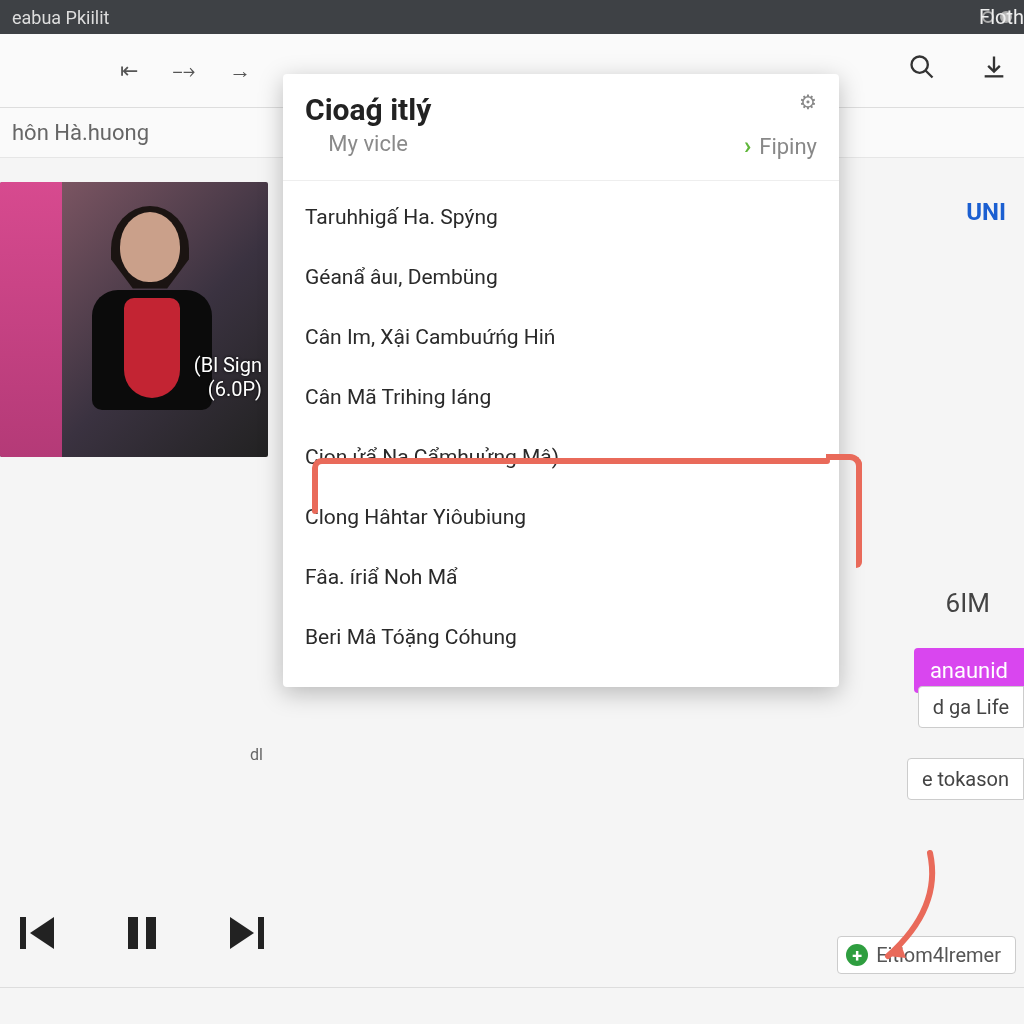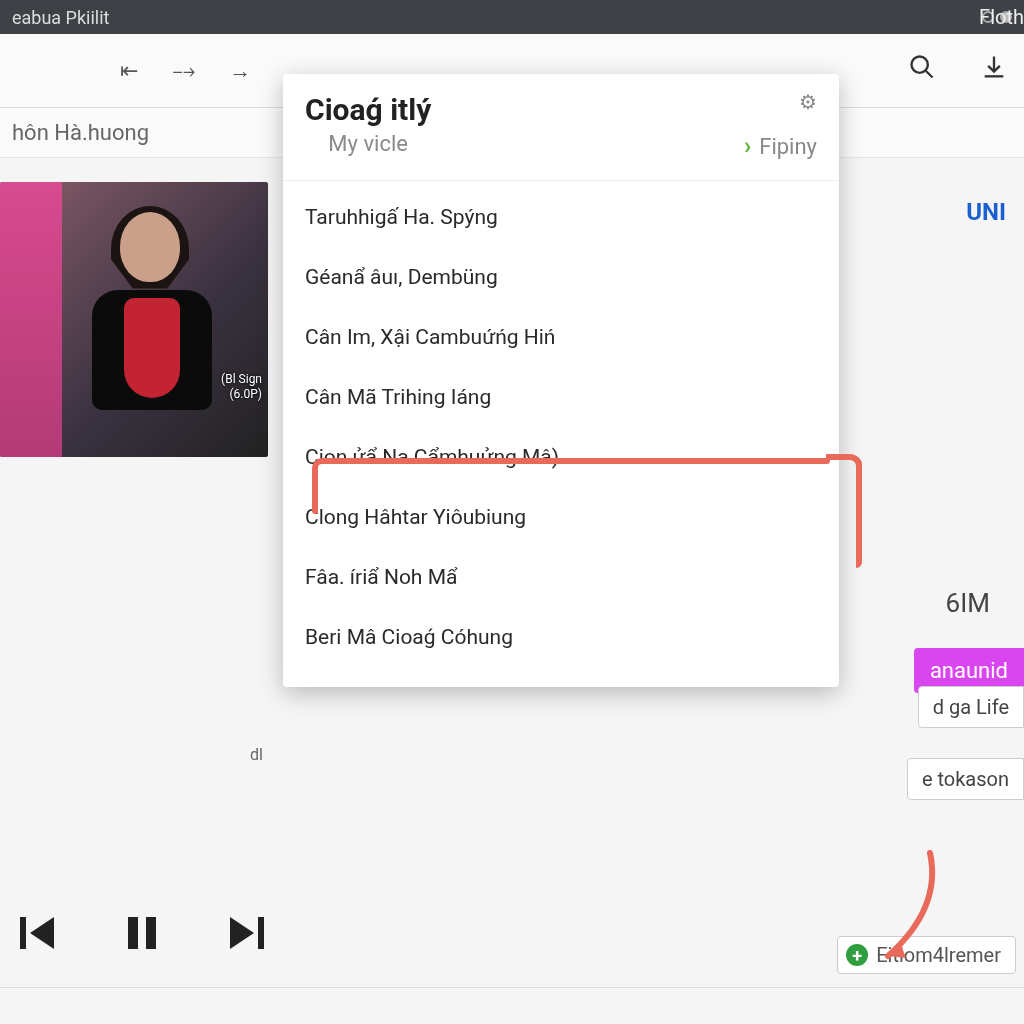--- a/index.html
+++ b/index.html
@@ -15,21 +15,21 @@
   .nav-icons { display:flex; gap:34px; color:#555; font-size:22px; }
   .nav-icons span { cursor:pointer; }
   .toolbar .right-icons { margin-left:auto; display:flex; gap:44px; font-size:28px; color:#444; }
   .right-icons span { cursor:pointer; }
 
   .subheader { height:50px; padding:0 12px; display:flex; align-items:center; font-size:22px; color:#666; border-bottom:1px solid #e6e6e6; background:#fafafa; }
 
   .content { position:relative; padding:24px 24px 0 0; }
   .thumb { position:absolute; left:0; top:24px; width:268px; height:275px; background:#333; border-radius:2px; overflow:hidden; }
   .thumb-inner { width:100%; height:100%; background:linear-gradient(135deg,#8a5d6a 0%, #3a3240 60%, #222 100%); }
-  .thumb-badge { position:absolute; right:6px; bottom:56px; color:#fff; font-size:12px; text-align:right; text-shadow:0 0 3px #000; line-height:1.2; }
+  .thumb-badge { position:absolute; right:6px; bottom:56px; color:#fff; font-size:20px; text-align:right; text-shadow:0 0 3px #000; line-height:1.2; }
 
   .side-text { position:absolute; right:18px; top:40px; color:#1b5fd1; font-weight:700; font-size:24px; }
   .side-num { position:absolute; right:34px; top:430px; font-size:26px; color:#444; }
   .blue-btn { position:absolute; right:0; top:490px; background:#d946ef; color:#fff; padding:10px 16px; border-radius:4px 0 0 4px; font-size:22px; }
   .chip { position:absolute; right:0; background:#fff; border:1px solid #ccc; border-radius:4px 0 0 4px; padding:8px 14px; font-size:20px; color:#444; }
   .chip1 { top:528px; }
   .chip2 { top:600px; }
   .add-btn { position:absolute; right:8px; top:778px; background:#fff; border:1px solid #ccc; border-radius:4px; padding:6px 14px 6px 8px; font-size:20px; color:#555; display:flex; align-items:center; gap:8px; }
   .plus-circle { width:22px; height:22px; border-radius:50%; background:#2e9e3f; color:#fff; display:flex; align-items:center; justify-content:center; font-size:18px; font-weight:bold; }
 
@@ -187,15 +187,15 @@
   </div>
   <div class="popup-div"></div>
   <div id="popup-items">
       <div class="popup-item">Taruhhigấ Ha. Spýng</div>
       <div class="popup-item">Géanẩ âuı, Dembüng</div>
       <div class="popup-item">Cân Im, Xậi Cambuứńg Hiń</div>
       <div class="popup-item">Cân Mã Trihing Iáng</div>
       <div class="popup-item">Cion ửẩ Na Cẩmhuửng Mâ)</div>
       <div class="popup-item">Clong Hâhtar Yiôubiung</div>
       <div class="popup-item">Fâa. íriẩ Noh Mẩ</div>
-      <div class="popup-item">Beri Mâ Cioaǵ Cóhung</div>
+      <div class="popup-item">Beri Mâ Tóặng Cóhung</div>
     </div>
 </div>
 
 </body></html>

